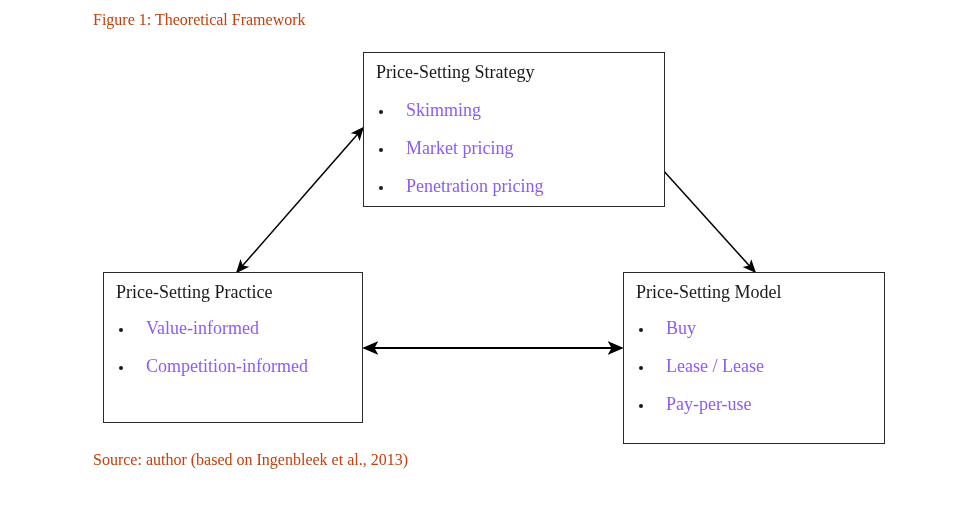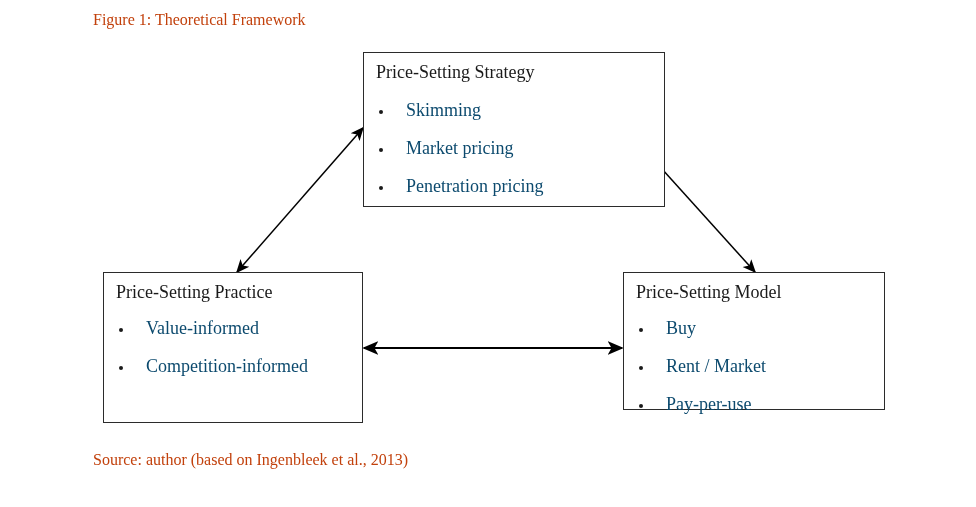--- a/index.html
+++ b/index.html
@@ -57,21 +57,21 @@
   #box-practice {
     left: 103px;
     top: 272px;
     width: 260px;
     height: 151px;
   }
   #box-model {
     left: 623px;
     top: 272px;
     width: 262px;
-    height: 138px;
+    height: 172px;
     padding-left: 35px;
   }
 
   .box-title {
     position: absolute;
     left: 12px;
     top: 8px;
     font-size: 18px;
     line-height: 1.25;
     white-space: nowrap;
@@ -90,21 +90,21 @@
   #box-practice .box-list,
   #box-model .box-list {
     top: 38px;
   }
 
   .box-list li {
     position: relative;
     font-size: 18px;
     line-height: 1.1;
     height: 38px;
-    color: #0c4a6e;
+    color: #8b5cf6;
     white-space: nowrap;
   }
   #box-practice .box-list li,
   #box-model .box-list li {
     height: 38px;
     font-family: Liberation Serif, serif;
   }
 
   .bullet {
     position: absolute;
@@ -190,21 +190,21 @@
 
   <div class="box" id="box-model">
     <div class="box-title">Price-Setting Model</div>
     <ul class="box-list">
       <li>
         <span class="bullet"></span>
         <span class="li-text">Buy</span>
       </li>
       <li>
         <span class="bullet"></span>
-        <span class="li-text">Rent / Market</span>
+        <span class="li-text">Lease / Lease</span>
       </li>
       <li>
         <span class="bullet"></span>
         <span class="li-text">Pay-per-use</span>
       </li>
     </ul>
   </div>
 
   <div class="caption" id="source-caption">Source: author (based on Ingenbleek et al., 2013)</div>
 

